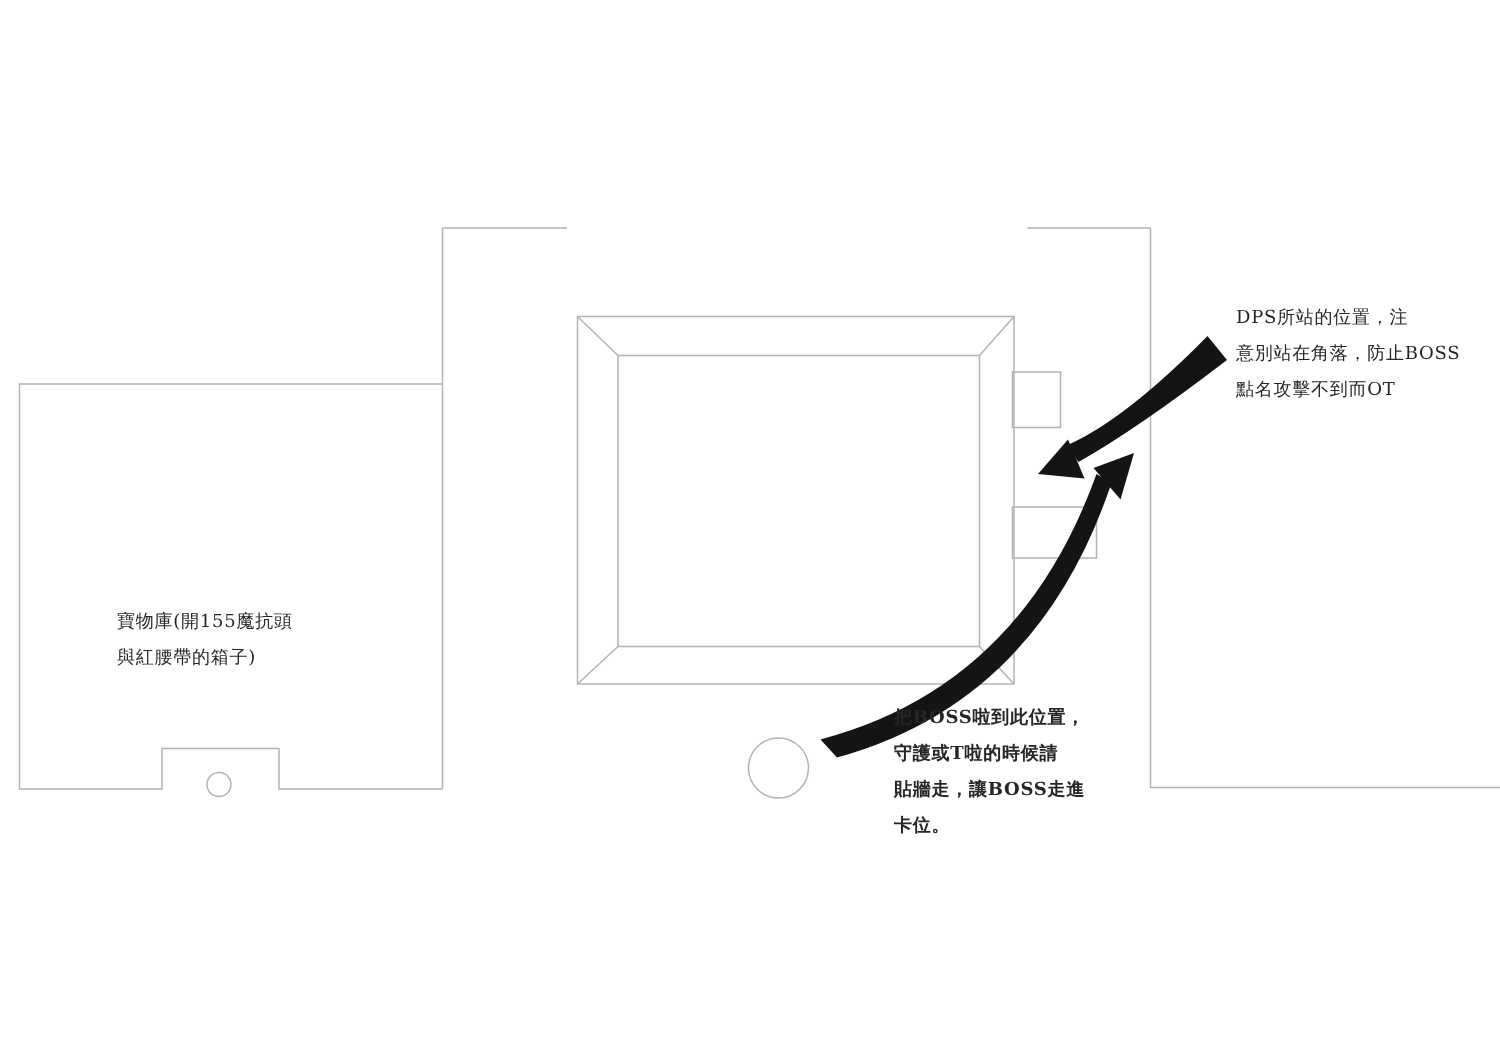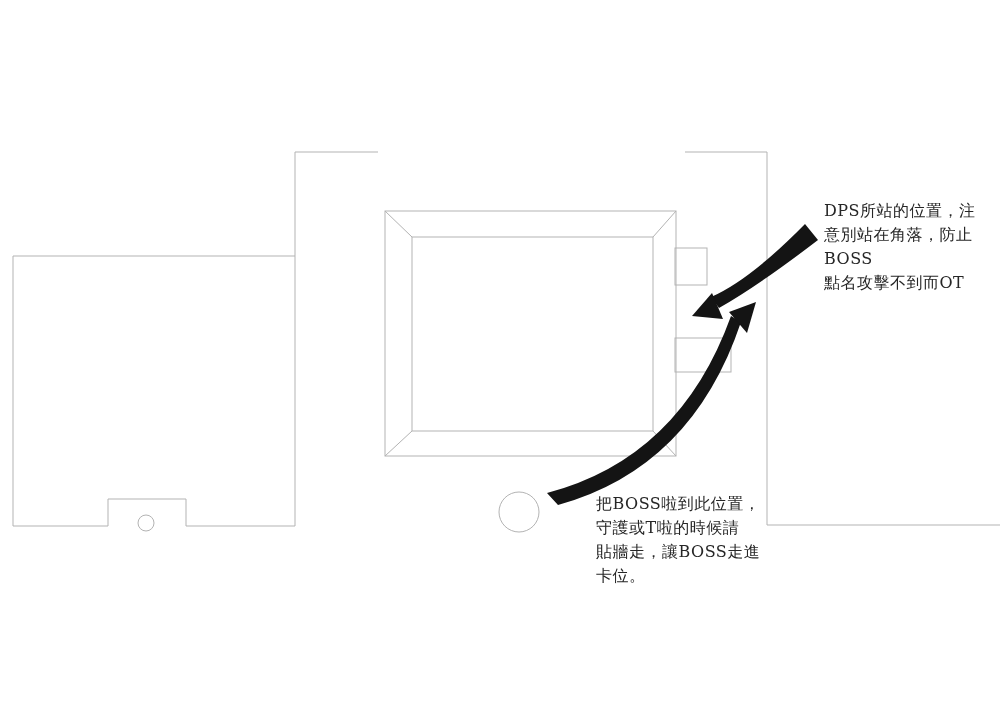--- a/index.html
+++ b/index.html
@@ -19,21 +19,21 @@
   }
   .map-svg { position: absolute; left: 0; top: 0; width: 1000px; height: 703px; }
   .walls path, .walls rect, .walls circle {
     fill: none;
     stroke: var(--wall-line);
     stroke-width: 1;
   }
   .arrows path { fill: var(--arrow); stroke: none; }
   .note {
     position: absolute;
-    font-size: 16px;
+    font-size: 12px;
     line-height: 24px;
     color: var(--text);
     white-space: pre-line;
     letter-spacing: 0.5px;
   }
 </style>
 </head>
 <body>
 
 <div class="stage">
@@ -71,19 +71,21 @@
       <path d="M547,493 Q680,458 731,316 L741,322 Q692,468 558,505 Z"></path>
       <path d="M756,302 L729,312 L747,333 Z"></path>
     </g>
   </svg>
 
   <div class="note" style="left:824px; top:199px;">DPS所站的位置，注
 意別站在角落，防止BOSS
 點名攻擊不到而OT</div>
 
 
+  <div class="note" style="left:78px; top:402px;">寶物庫(開155魔抗頭
+與紅腰帶的箱子)</div>
 
-  <div class="note" style="left:596px; top:492px;">把BOSS啦到此位置，
+  <div class="note" style="left:596px; top:466px;font-weight:bold;">把BOSS啦到此位置，
 守護或T啦的時候請
 貼牆走，讓BOSS走進
 卡位。</div>
 
 </div>
 
 </body></html>

